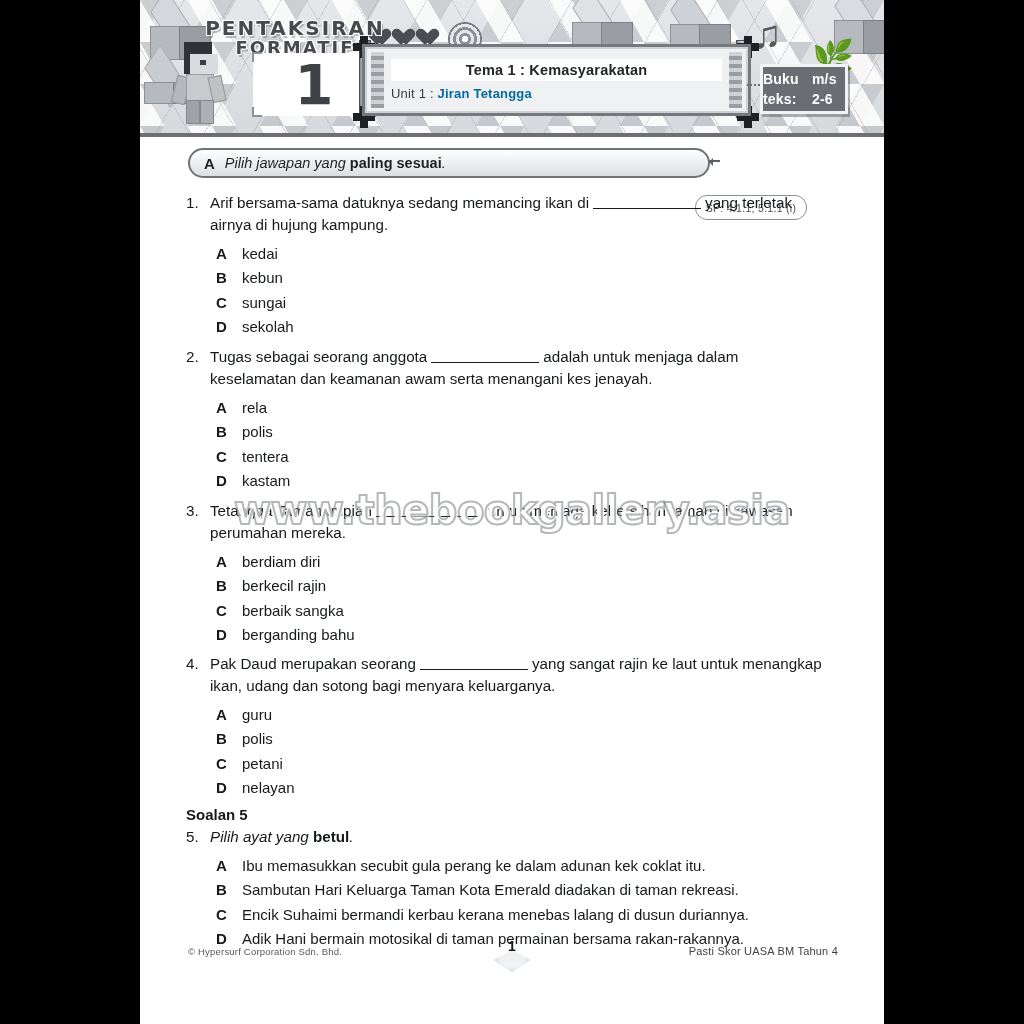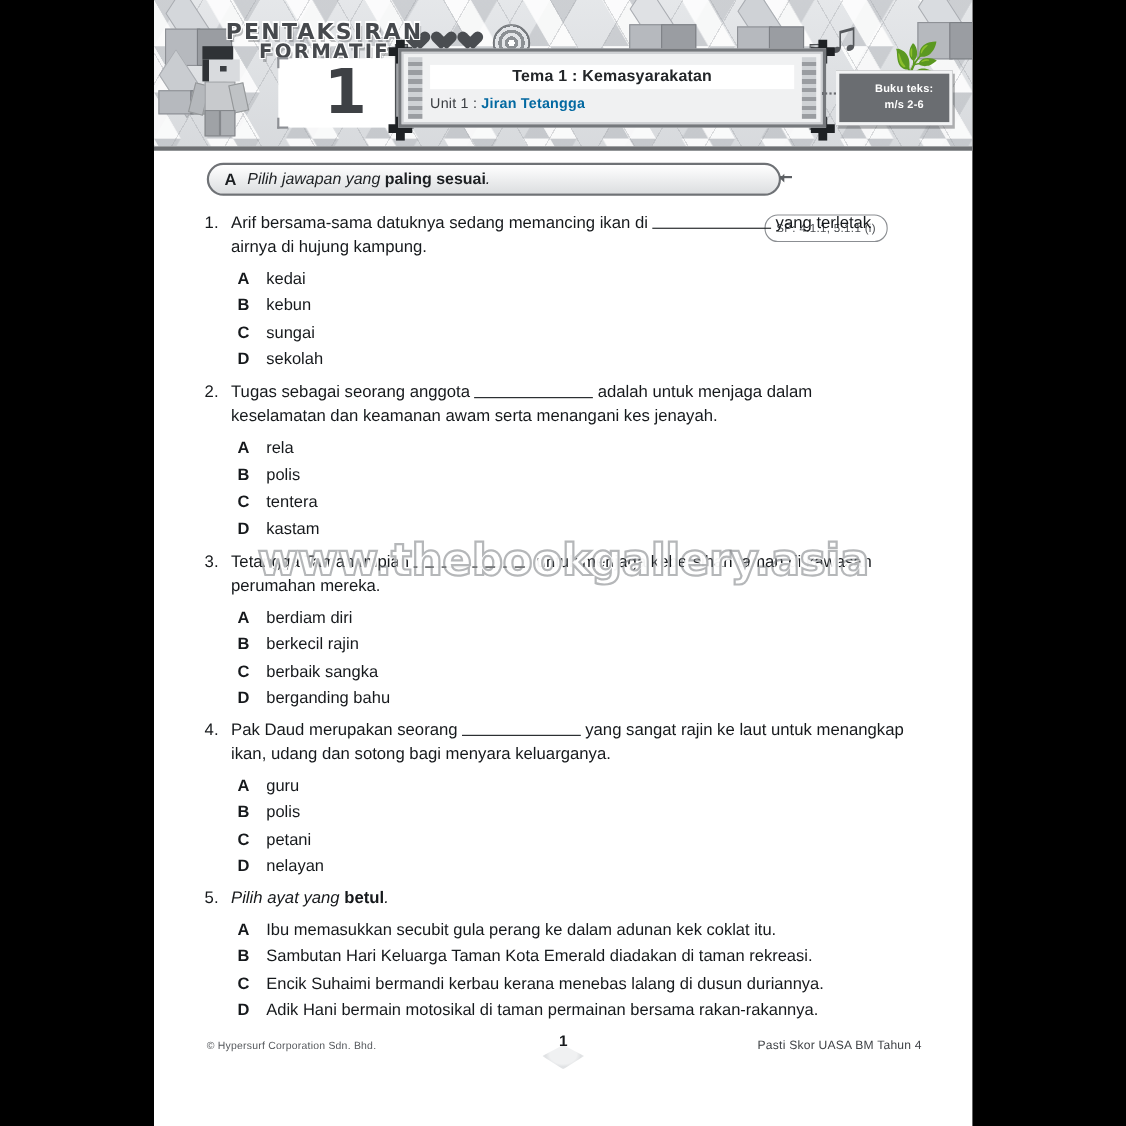--- a/index.html
+++ b/index.html
@@ -153,22 +153,22 @@
 
   .rail{position:absolute; left:219px; top:40px; width:10px; height:76px;
      background:linear-gradient(90deg,#8a8d91,#d8dadd,#6f7276); border:1px solid #4c4f53;}
   .rail.r2{left:596px;}
 
   
   .buku {
     position:absolute; left:620px; top:64px; width:82px; height:44px;
     background:#6a6d71; border:3px solid #f2f3f4;
     box-shadow: 2px 3px 0 rgba(60,63,66,.4);
-    display:flex; flex-direction:column; align-items:center; justify-content:center;
-    color:#ffffff; font-size:10px; line-height:1.45; font-weight:700; letter-spacing:.2px;padding-left:18px;
+    display:flex; flex-direction:row; align-items:center; justify-content:center;
+    color:#ffffff; font-size:14px; line-height:1.45; font-weight:700; letter-spacing:.2px;
   }
   .buku-stem{position:absolute; left:607px; top:84px; width:16px; height:2px;
      border-top:2px dotted #6a6d71;}
 
   
   .instr-row{ position:absolute; left:0; top:148px; width:744px; height:30px;}
   .instr {
     position:absolute; left:48px; top:0; width:522px; height:30px;
     background:linear-gradient(#ffffff, #dcdee0);
     border:2px solid #6f7276; border-radius:15px;
@@ -446,20 +446,21 @@
             <span class="ot">petani</span>
           </div>
         <div class="opt">
             <span class="ol">D</span>
             <span class="ot">nelayan</span>
           </div>
       </div>
     </div>
 
     <div class="qblock" style="top:806px;">
+      <div class="soalan-label">Soalan 5</div>
       <div class="qhead">
         <div class="qnum">5.</div>
         <div class="qtext q5-instr"><span>Pilih ayat yang </span><b>betul</b><span>.</span></div>
       </div>
       <div class="opts opts-wide">
         <div class="opt">
             <span class="ol">A</span>
             <span class="ot">Ibu memasukkan secubit gula perang ke dalam adunan kek coklat itu.</span>
           </div>
         <div class="opt">

